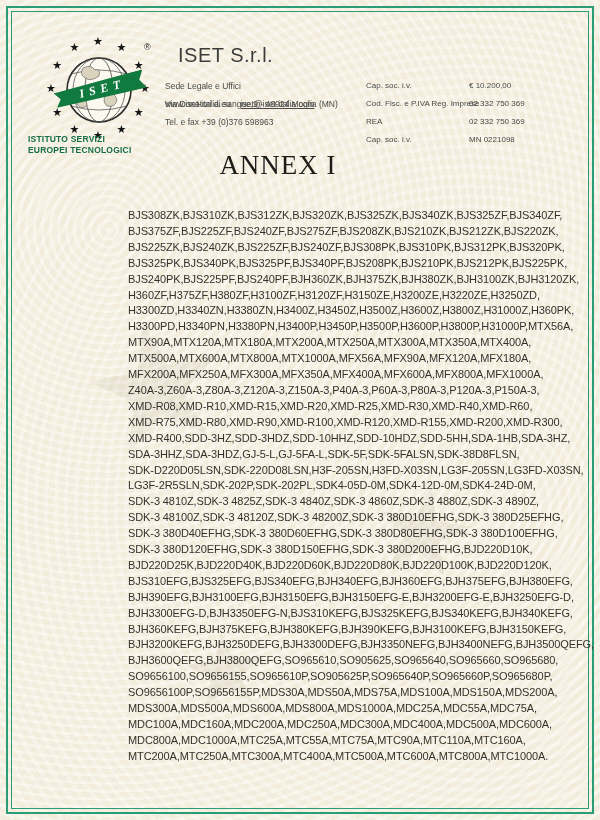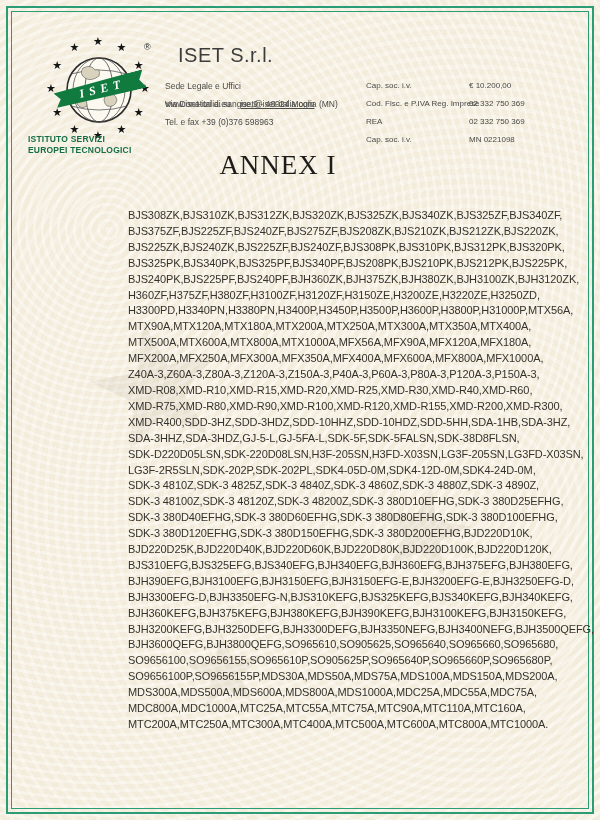--- a/index.html
+++ b/index.html
@@ -173,20 +173,21 @@
 
   <div class="doc-title">ANNEX I</div>
 
   <div class="code-list">
       <div class="code-line">BJS308ZK,BJS310ZK,BJS312ZK,BJS320ZK,BJS325ZK,BJS340ZK,BJS325ZF,BJS340ZF,</div>
       <div class="code-line">BJS375ZF,BJS225ZF,BJS240ZF,BJS275ZF,BJS208ZK,BJS210ZK,BJS212ZK,BJS220ZK,</div>
       <div class="code-line">BJS225ZK,BJS240ZK,BJS225ZF,BJS240ZF,BJS308PK,BJS310PK,BJS312PK,BJS320PK,</div>
       <div class="code-line">BJS325PK,BJS340PK,BJS325PF,BJS340PF,BJS208PK,BJS210PK,BJS212PK,BJS225PK,</div>
       <div class="code-line">BJS240PK,BJS225PF,BJS240PF,BJH360ZK,BJH375ZK,BJH380ZK,BJH3100ZK,BJH3120ZK,</div>
       <div class="code-line">H360ZF,H375ZF,H380ZF,H3100ZF,H3120ZF,H3150ZE,H3200ZE,H3220ZE,H3250ZD,</div>
+      <div class="code-line">H3300ZD,H3340ZN,H3380ZN,H3400Z,H3450Z,H3500Z,H3600Z,H3800Z,H31000Z,H360PK,</div>
       <div class="code-line">H3300PD,H3340PN,H3380PN,H3400P,H3450P,H3500P,H3600P,H3800P,H31000P,MTX56A,</div>
       <div class="code-line">MTX90A,MTX120A,MTX180A,MTX200A,MTX250A,MTX300A,MTX350A,MTX400A,</div>
       <div class="code-line">MTX500A,MTX600A,MTX800A,MTX1000A,MFX56A,MFX90A,MFX120A,MFX180A,</div>
       <div class="code-line">MFX200A,MFX250A,MFX300A,MFX350A,MFX400A,MFX600A,MFX800A,MFX1000A,</div>
       <div class="code-line">Z40A-3,Z60A-3,Z80A-3,Z120A-3,Z150A-3,P40A-3,P60A-3,P80A-3,P120A-3,P150A-3,</div>
       <div class="code-line">XMD-R08,XMD-R10,XMD-R15,XMD-R20,XMD-R25,XMD-R30,XMD-R40,XMD-R60,</div>
       <div class="code-line">XMD-R75,XMD-R80,XMD-R90,XMD-R100,XMD-R120,XMD-R155,XMD-R200,XMD-R300,</div>
       <div class="code-line">XMD-R400,SDD-3HZ,SDD-3HDZ,SDD-10HHZ,SDD-10HDZ,SDD-5HH,SDA-1HB,SDA-3HZ,</div>
       <div class="code-line">SDA-3HHZ,SDA-3HDZ,GJ-5-L,GJ-5FA-L,SDK-5F,SDK-5FALSN,SDK-38D8FLSN,</div>
       <div class="code-line">SDK-D220D05LSN,SDK-220D08LSN,H3F-205SN,H3FD-X03SN,LG3F-205SN,LG3FD-X03SN,</div>
@@ -198,16 +199,17 @@
       <div class="code-line">BJD220D25K,BJD220D40K,BJD220D60K,BJD220D80K,BJD220D100K,BJD220D120K,</div>
       <div class="code-line">BJS310EFG,BJS325EFG,BJS340EFG,BJH340EFG,BJH360EFG,BJH375EFG,BJH380EFG,</div>
       <div class="code-line">BJH390EFG,BJH3100EFG,BJH3150EFG,BJH3150EFG-E,BJH3200EFG-E,BJH3250EFG-D,</div>
       <div class="code-line">BJH3300EFG-D,BJH3350EFG-N,BJS310KEFG,BJS325KEFG,BJS340KEFG,BJH340KEFG,</div>
       <div class="code-line">BJH360KEFG,BJH375KEFG,BJH380KEFG,BJH390KEFG,BJH3100KEFG,BJH3150KEFG,</div>
       <div class="code-line">BJH3200KEFG,BJH3250DEFG,BJH3300DEFG,BJH3350NEFG,BJH3400NEFG,BJH3500QEFG,</div>
       <div class="code-line">BJH3600QEFG,BJH3800QEFG,SO965610,SO905625,SO965640,SO965660,SO965680,</div>
       <div class="code-line">SO9656100,SO9656155,SO965610P,SO905625P,SO965640P,SO965660P,SO965680P,</div>
       <div class="code-line">SO9656100P,SO9656155P,MDS30A,MDS50A,MDS75A,MDS100A,MDS150A,MDS200A,</div>
       <div class="code-line">MDS300A,MDS500A,MDS600A,MDS800A,MDS1000A,MDC25A,MDC55A,MDC75A,</div>
+      <div class="code-line">MDC100A,MDC160A,MDC200A,MDC250A,MDC300A,MDC400A,MDC500A,MDC600A,</div>
       <div class="code-line">MDC800A,MDC1000A,MTC25A,MTC55A,MTC75A,MTC90A,MTC110A,MTC160A,</div>
       <div class="code-line">MTC200A,MTC250A,MTC300A,MTC400A,MTC500A,MTC600A,MTC800A,MTC1000A.</div>
     </div>
 </div>
 
 </body></html>

